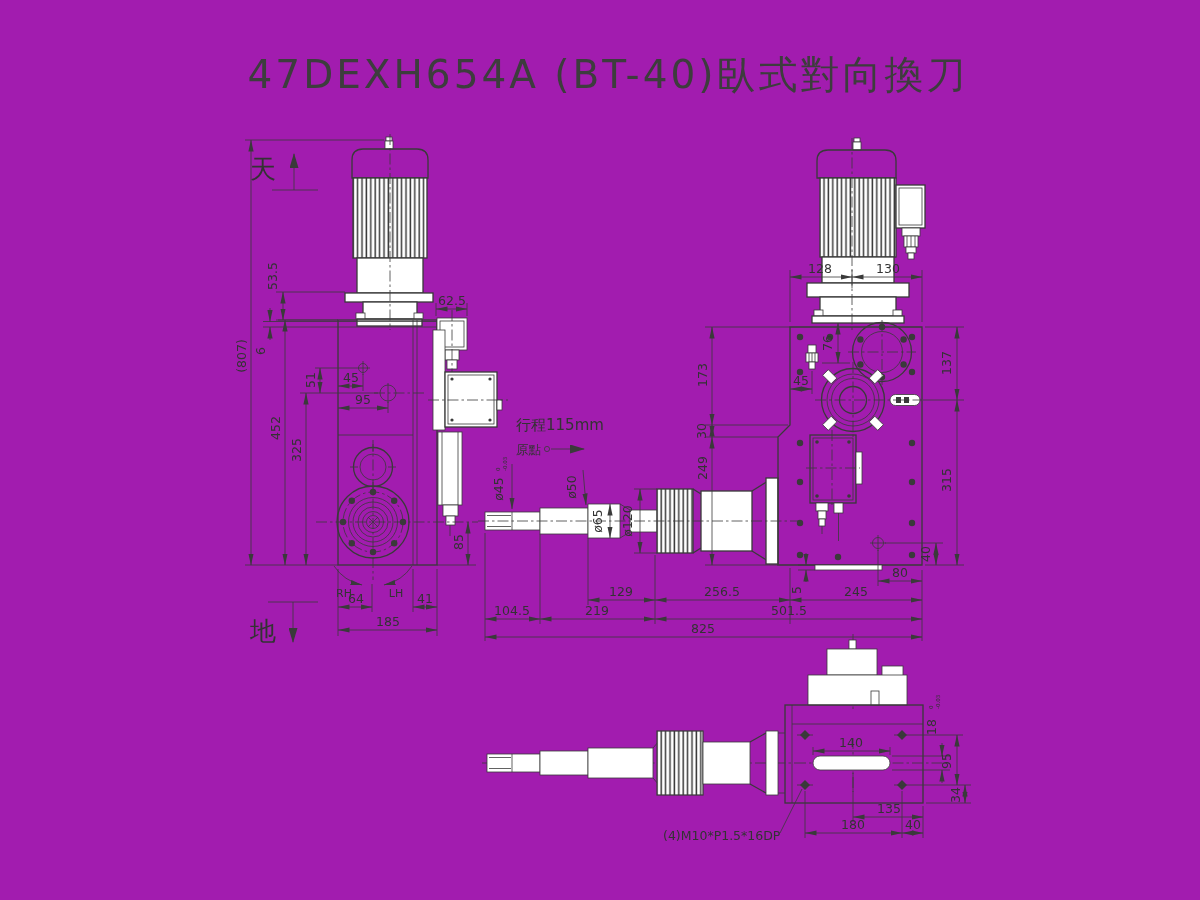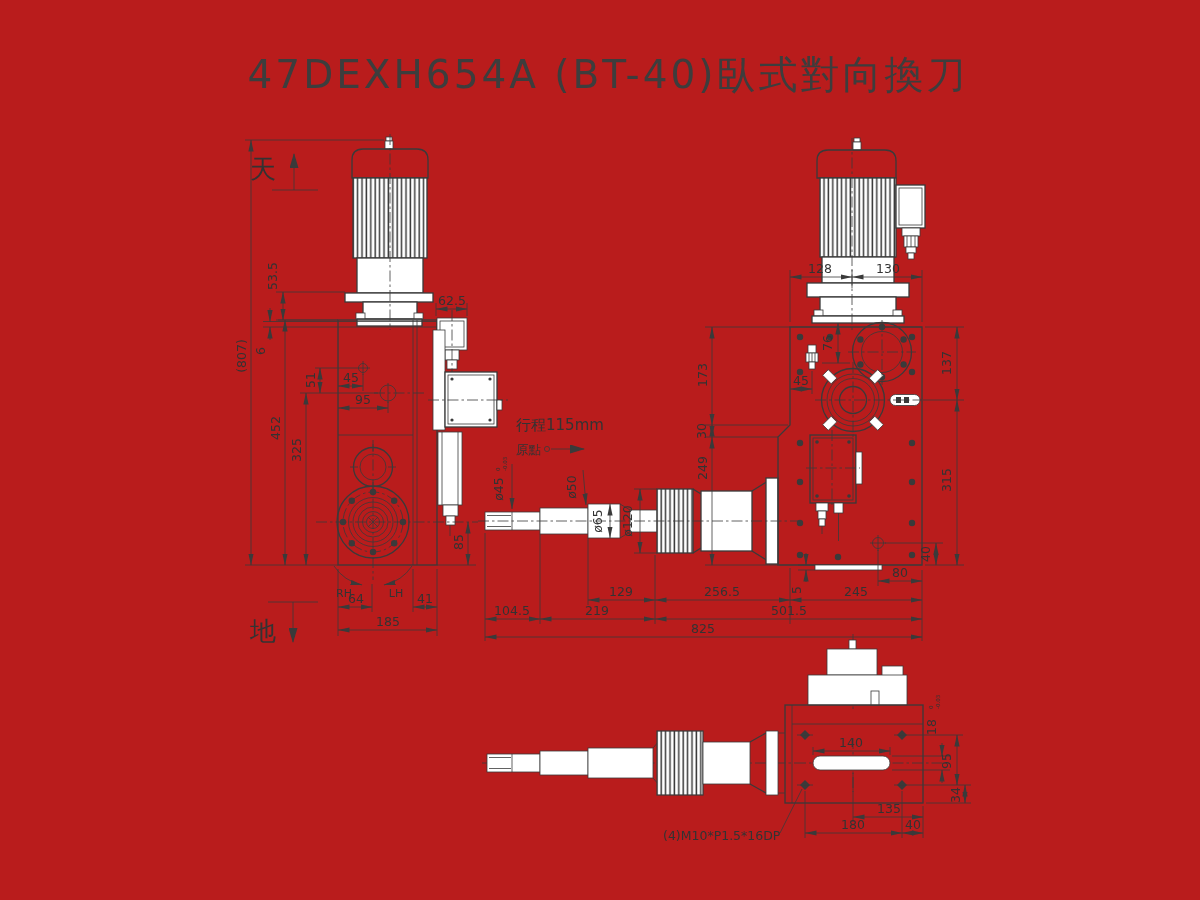--- a/index.html
+++ b/index.html
@@ -1,16 +1,16 @@
 <!DOCTYPE html>
 <html><head>
 <meta charset="utf-8">
 <style>
   html,body{margin:0;padding:0;background:#fff;}
-  .page{width:1200px;height:900px;background:#b91c1c;position:relative;font-family:"DejaVu Sans",sans-serif;}
+  .page{width:1200px;height:900px;background:#a21caf;position:relative;font-family:"DejaVu Sans",sans-serif;}
   svg text{font-family:"DejaVu Sans","Liberation Sans",sans-serif;fill:#333;}
   .ttl{font-size:39px;fill:#3d3d3d;letter-spacing:3px;}
   .d{font-size:12.5px;}
   .sm{font-size:11px;}
   .tol{font-size:5.5px;}
   .cjk{font-size:15px;}
   .cjk2{font-size:12.5px;}
   .big{font-size:26px;}
   .o{stroke:#3a3a3a;stroke-width:1.3;fill:none;}
   .t{stroke:#3a3a3a;stroke-width:0.8;fill:none;}

